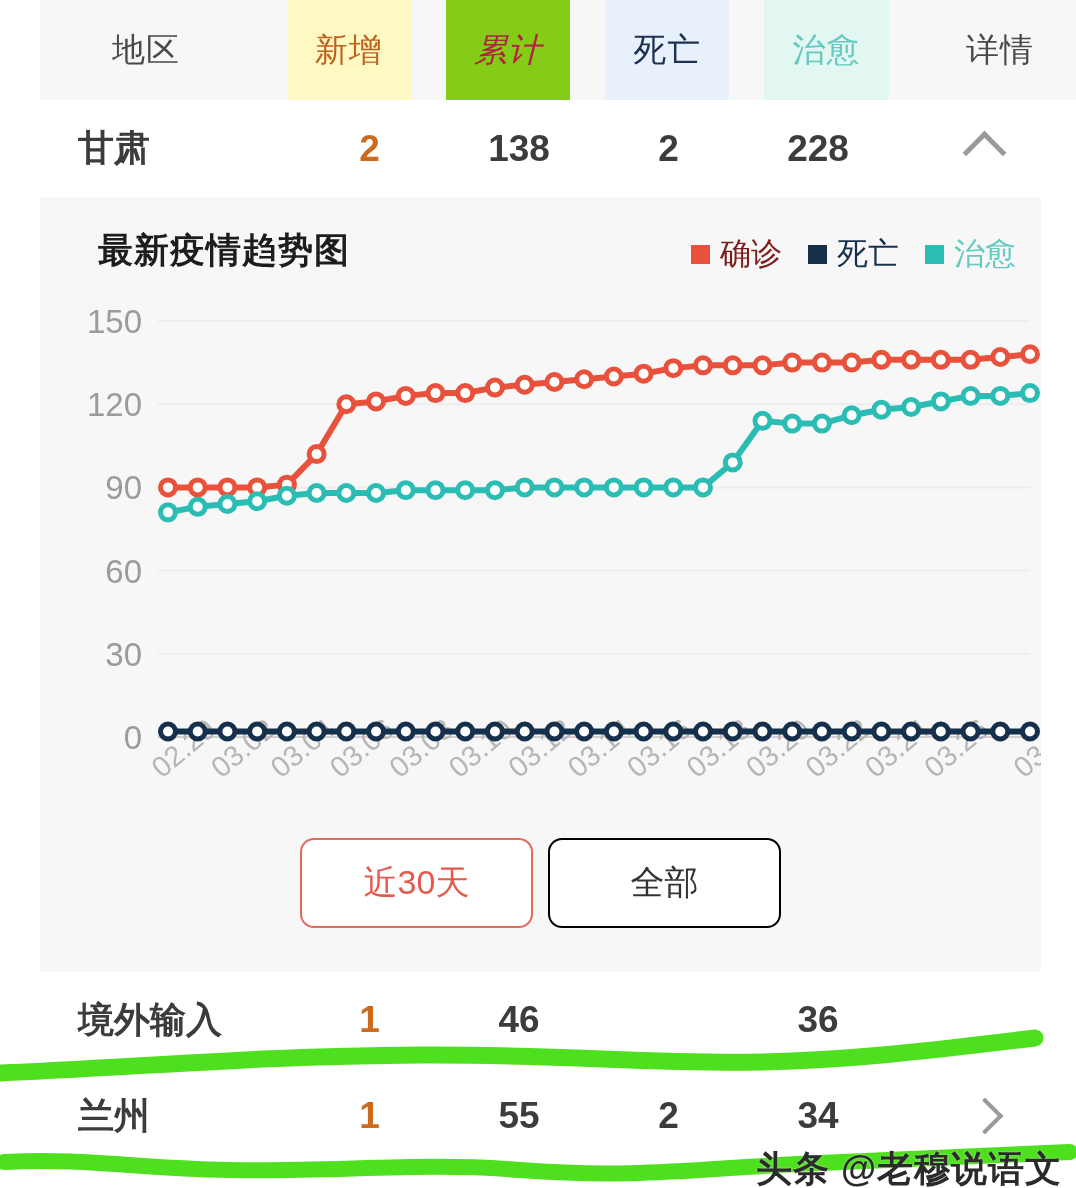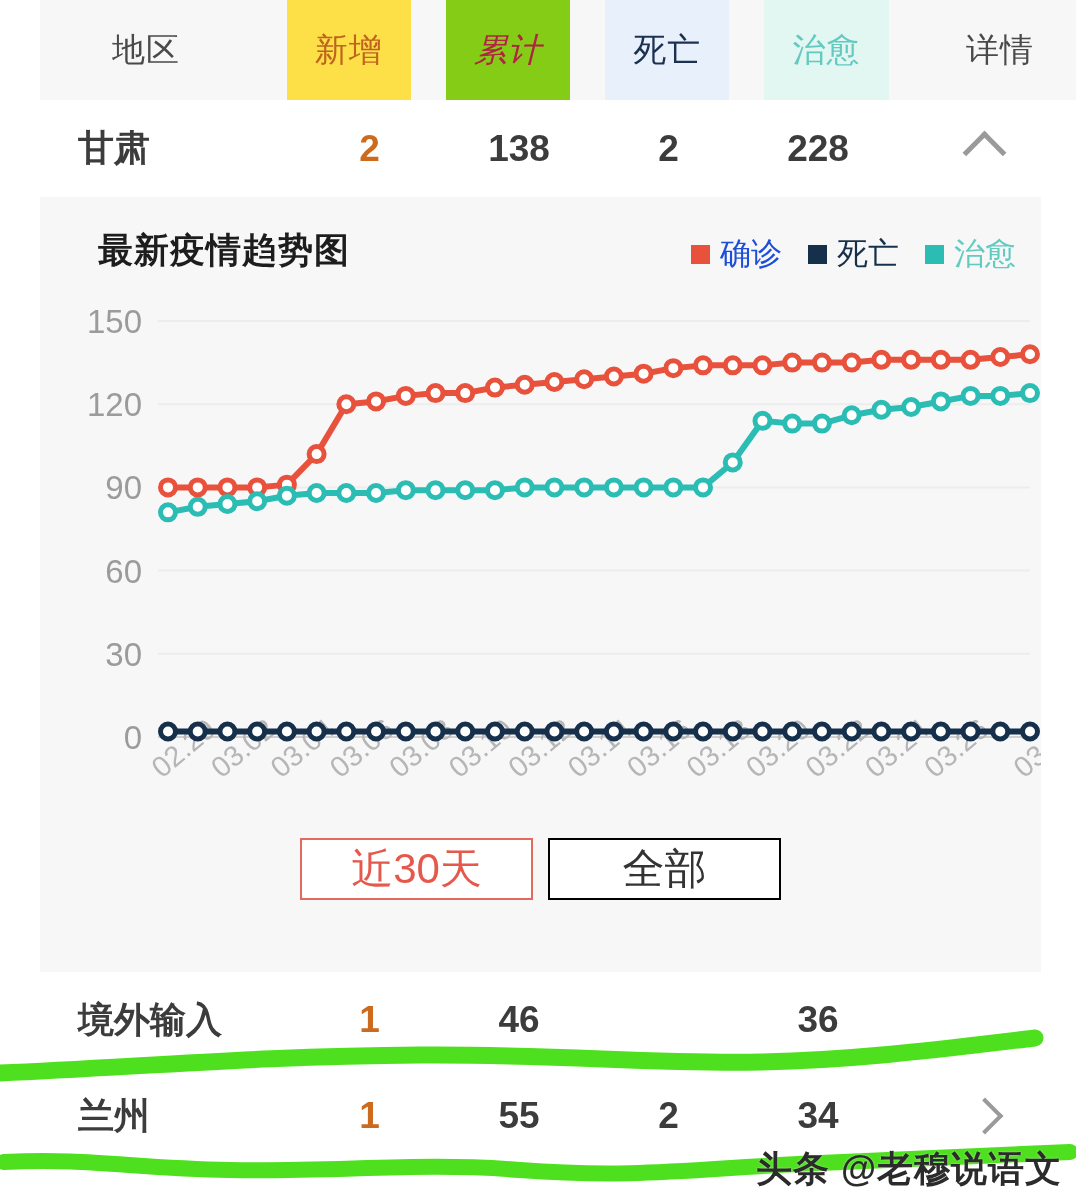--- a/index.html
+++ b/index.html
@@ -26,21 +26,21 @@
   }
   .th {
     display: flex;
     align-items: center;
     justify-content: center;
     font-size: 33px;
     color: #4a4a4a;
     letter-spacing: 1px;
   }
   .th-region   { width: 255px; background: #f7f7f7; color: #4a4a4a; }
-  .th-new      { width: 149px; background: #fde047; color: #c0631f; }
+  .th-new      { width: 149px; background: #fef9c3; color: #c0631f; }
   .th-total    { width: 150px; background: #84cc16; color: #b02341; font-style: italic; }
   .th-death    { width: 149px; background: #e8f0fb; color: #1c3150; }
   .th-cured    { width: 150px; background: #e2f6f2; color: #63cac0; }
   .th-detail   { width: 183px; background: #f7f7f7; color: #4a4a4a; }
 
   
   .data-row {
     display: flex;
     align-items: center;
     height: 97px;
@@ -126,27 +126,28 @@
     position: absolute;
     left: 0;
     right: 0;
     top: 641px;
     display: flex;
     justify-content: center;
     gap: 15px;
   }
   .range-btn {
     width: 233px;
-    height: 62px;
+    height: 90px;
     display: flex;
     align-items: center;
     justify-content: center;
-    font-size: 42px;
+    font-size: 34px;
     background: #ffffff;
     box-sizing: border-box;
+    border-radius: 14px;
   }
   .range-btn.active {
     border: 2px solid #e46a5e;
     color: #e4594b;
   }
   .range-btn.inactive {
     border: 2px solid #000000;
     color: #333333;
   }
 
@@ -195,21 +196,21 @@
   </div>
 </div>
 
 <div class="chart-card">
 
   <div class="chart-head">
     <div class="chart-title">最新疫情趋势图</div>
     <div class="legend">
       <div class="legend-item">
         <span class="legend-swatch" style="background:#e8513c"></span>
-        <span style="color:#1d4ed8">确诊</span>
+        <span style="color:#7f1d1d">确诊</span>
       </div>
       <div class="legend-item">
         <span class="legend-swatch" style="background:#16304c"></span>
         <span style="color:#16304c">死亡</span>
       </div>
       <div class="legend-item">
         <span class="legend-swatch" style="background:#2bbcb4"></span>
         <span style="color:#63cac0">治愈</span>
       </div>
     </div>

